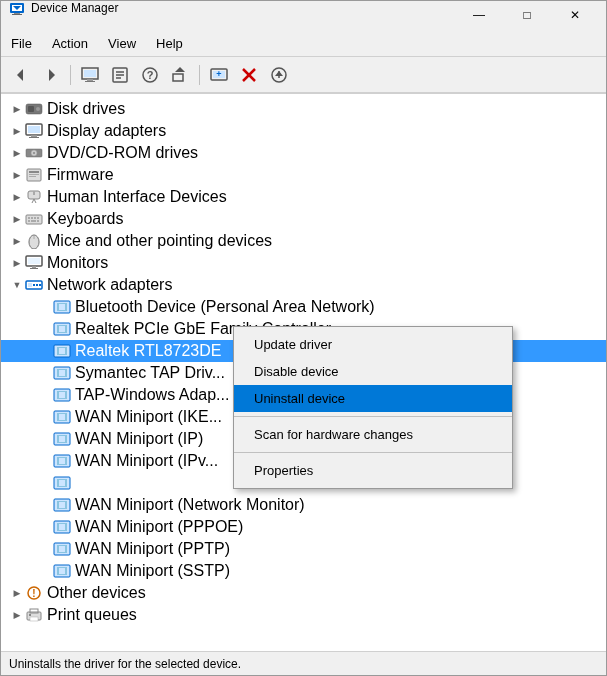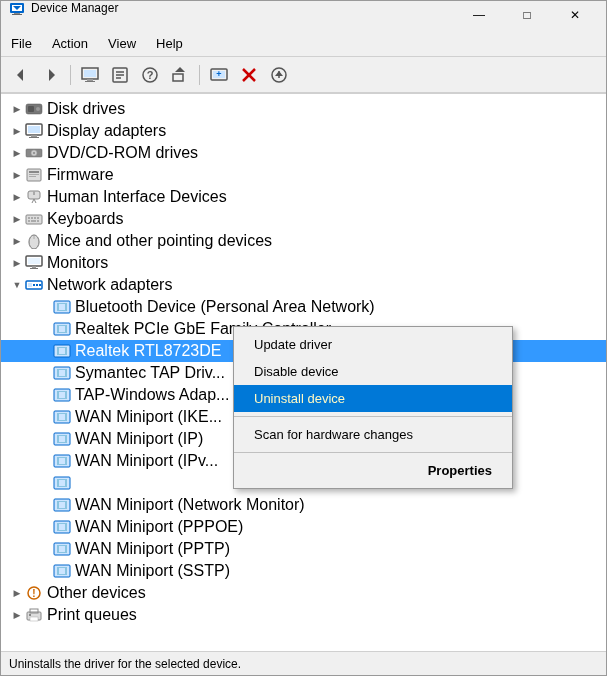--- a/index.html
+++ b/index.html
@@ -151,29 +151,28 @@
       z-index: 100;
       padding: 4px 0;
     }
     .context-menu-item {
       padding: 6px 20px;
       cursor: pointer;
       font-size: 13px;
       display: flex;
       align-items: center;
     }
-    .context-menu-item.active { background: #0078d7; color: #fef9c3; }
+    .context-menu-item.active { background: #0078d7; color: #000000; }
     .context-menu-separator {
       height: 1px;
       background: #c0c0c0;
       margin: 4px 0;
     }
     .context-menu-item.bold {
-      font-weight: bold;
-      justify-content: flex-end;
+      font-weight: normal;
     }
     .status-bar {
       height: 24px;
       background: #f0f0f0;
       border-top: 1px solid #d0d0d0;
       display: flex;
       align-items: center;
       padding: 0 8px;
       font-size: 12px;
     }

